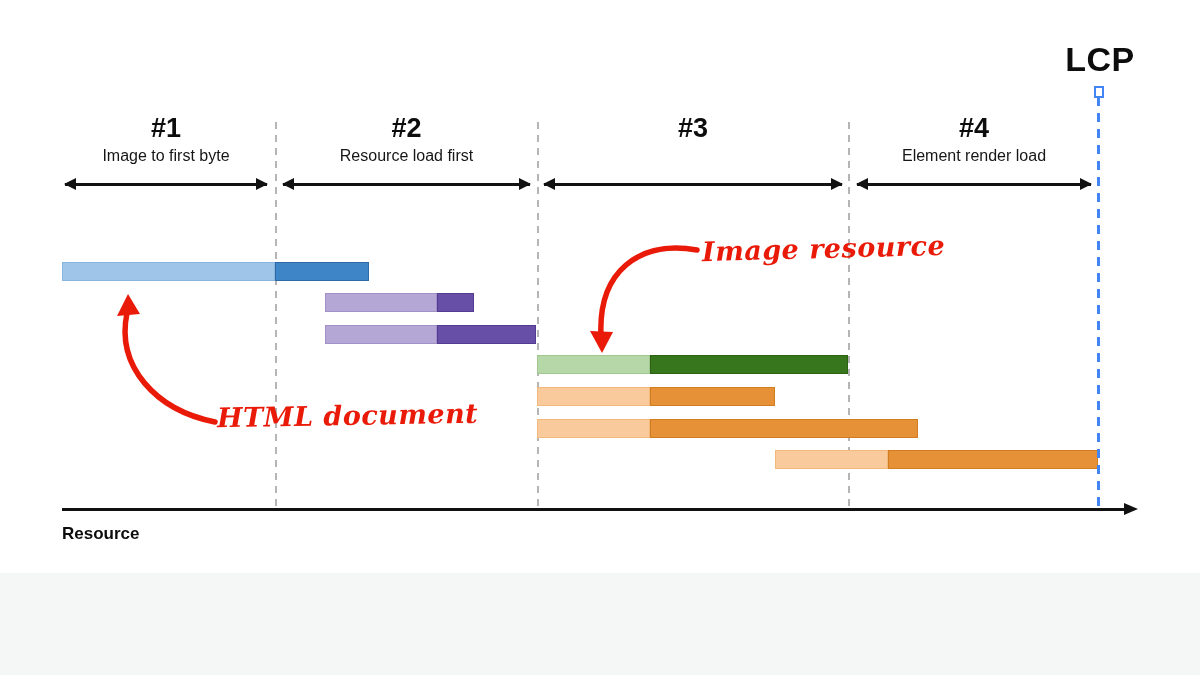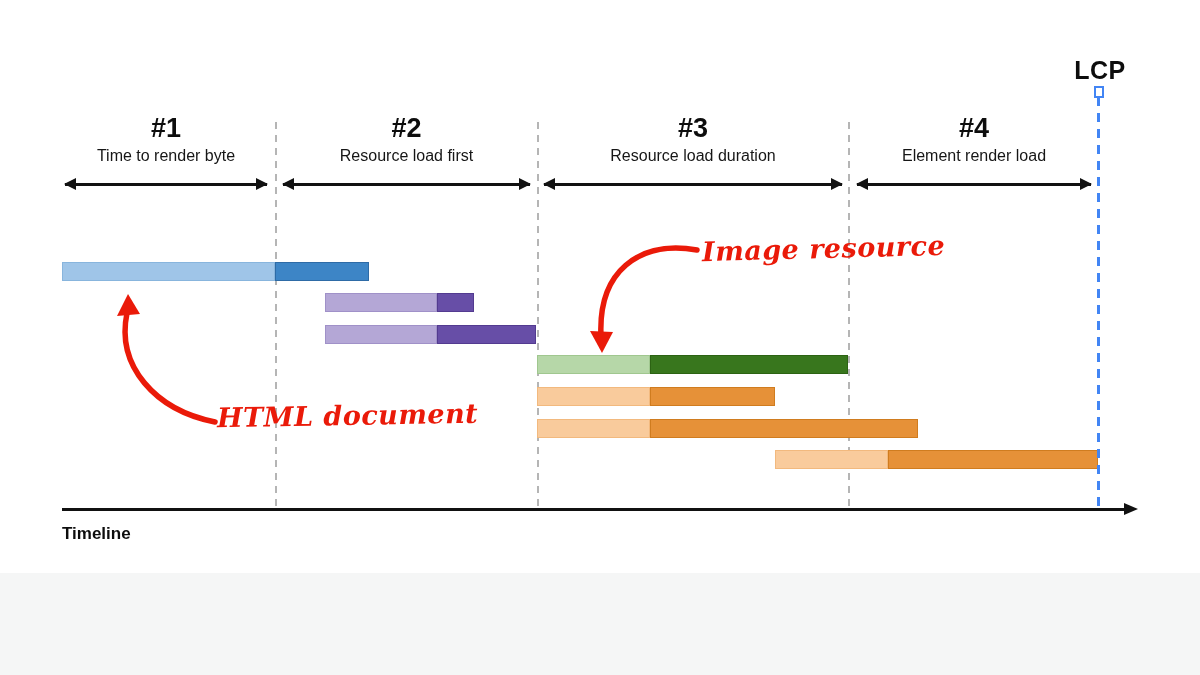--- a/index.html
+++ b/index.html
@@ -1,21 +1,21 @@
 <!DOCTYPE html>
 <html><head>
 <meta charset="utf-8">
 <style>
   html,body{margin:0;padding:0;background:#fff;}
   .stage{position:relative;width:1200px;height:675px;background:#ffffff;overflow:hidden;
          font-family:"Liberation Sans",sans-serif;color:#1c1c1c;}
 
   
   .lcp-title{position:absolute;left:1048px;top:40px;width:104px;text-align:center;
-             font-size:25px;font-weight:700;letter-spacing:.5px;color:#0d0d0d;margin-top:16px;}
+             font-size:34px;font-weight:700;letter-spacing:.5px;color:#0d0d0d;}
   .lcp-marker{position:absolute;left:1094px;top:86px;width:6px;height:8px;
               background:#fff;border:2.5px solid #4285f4;}
   .lcp-line{position:absolute;left:1097px;top:97px;width:3px;height:413px;z-index:6;
             background:repeating-linear-gradient(to bottom,#4285f4 0 9px,transparent 9px 16px);}
   .divider{position:absolute;top:122px;width:2px;height:388px;z-index:1;
            background:repeating-linear-gradient(to bottom,#b5b5b5 0 7px,transparent 7px 13px);}
 
   
   .phase{position:absolute;top:112px;height:78px;text-align:center;z-index:2;}
   .pnum{font-size:27px;font-weight:700;line-height:32px;color:#0d0d0d;}
@@ -56,31 +56,30 @@
       <div class="divider" style="left: 848px;"></div>
     </div>
 
   <div class="lcp-title">LCP</div>
   <div class="lcp-marker"></div>
   <div class="lcp-line"></div>
 
   <div id="phases">
       <div class="phase" style="left: 64px; width: 204px;">
         <div class="pnum">#1</div>
-        <div class="plabel">Time to render byte</div>
+        <div class="plabel">Image to first byte</div>
         <div class="parrow"></div>
       </div>
       <div class="phase" style="left: 282px; width: 249px;">
         <div class="pnum">#2</div>
         <div class="plabel">Resource load first</div>
         <div class="parrow"></div>
       </div>
       <div class="phase" style="left: 543px; width: 300px;">
         <div class="pnum">#3</div>
-        <div class="plabel">Resource load duration</div>
         <div class="parrow"></div>
       </div>
       <div class="phase" style="left: 856px; width: 236px;">
         <div class="pnum">#4</div>
         <div class="plabel">Element render load</div>
         <div class="parrow"></div>
       </div>
     </div>
 
   <div id="bars">
@@ -109,17 +108,17 @@
       <polygon points="602,353 590,331 613,332" fill="#ea1a09"></polygon>
     </g>
     <g>
       <path d="M 215 422 C 155 410, 116 366, 127 313" fill="none" stroke="#ea1a09" stroke-width="5.5" stroke-linecap="round"></path>
       <polygon points="128,294 117,316 140,314" fill="#ea1a09"></polygon>
     </g>
   </svg>
 
   <div class="axis"></div>
   <div class="axis-head"></div>
-  <div class="axis-label">Timeline</div>
+  <div class="axis-label">Resource</div>
 
   <div class="legend"></div>
 
 </div>
 
 </body></html>

